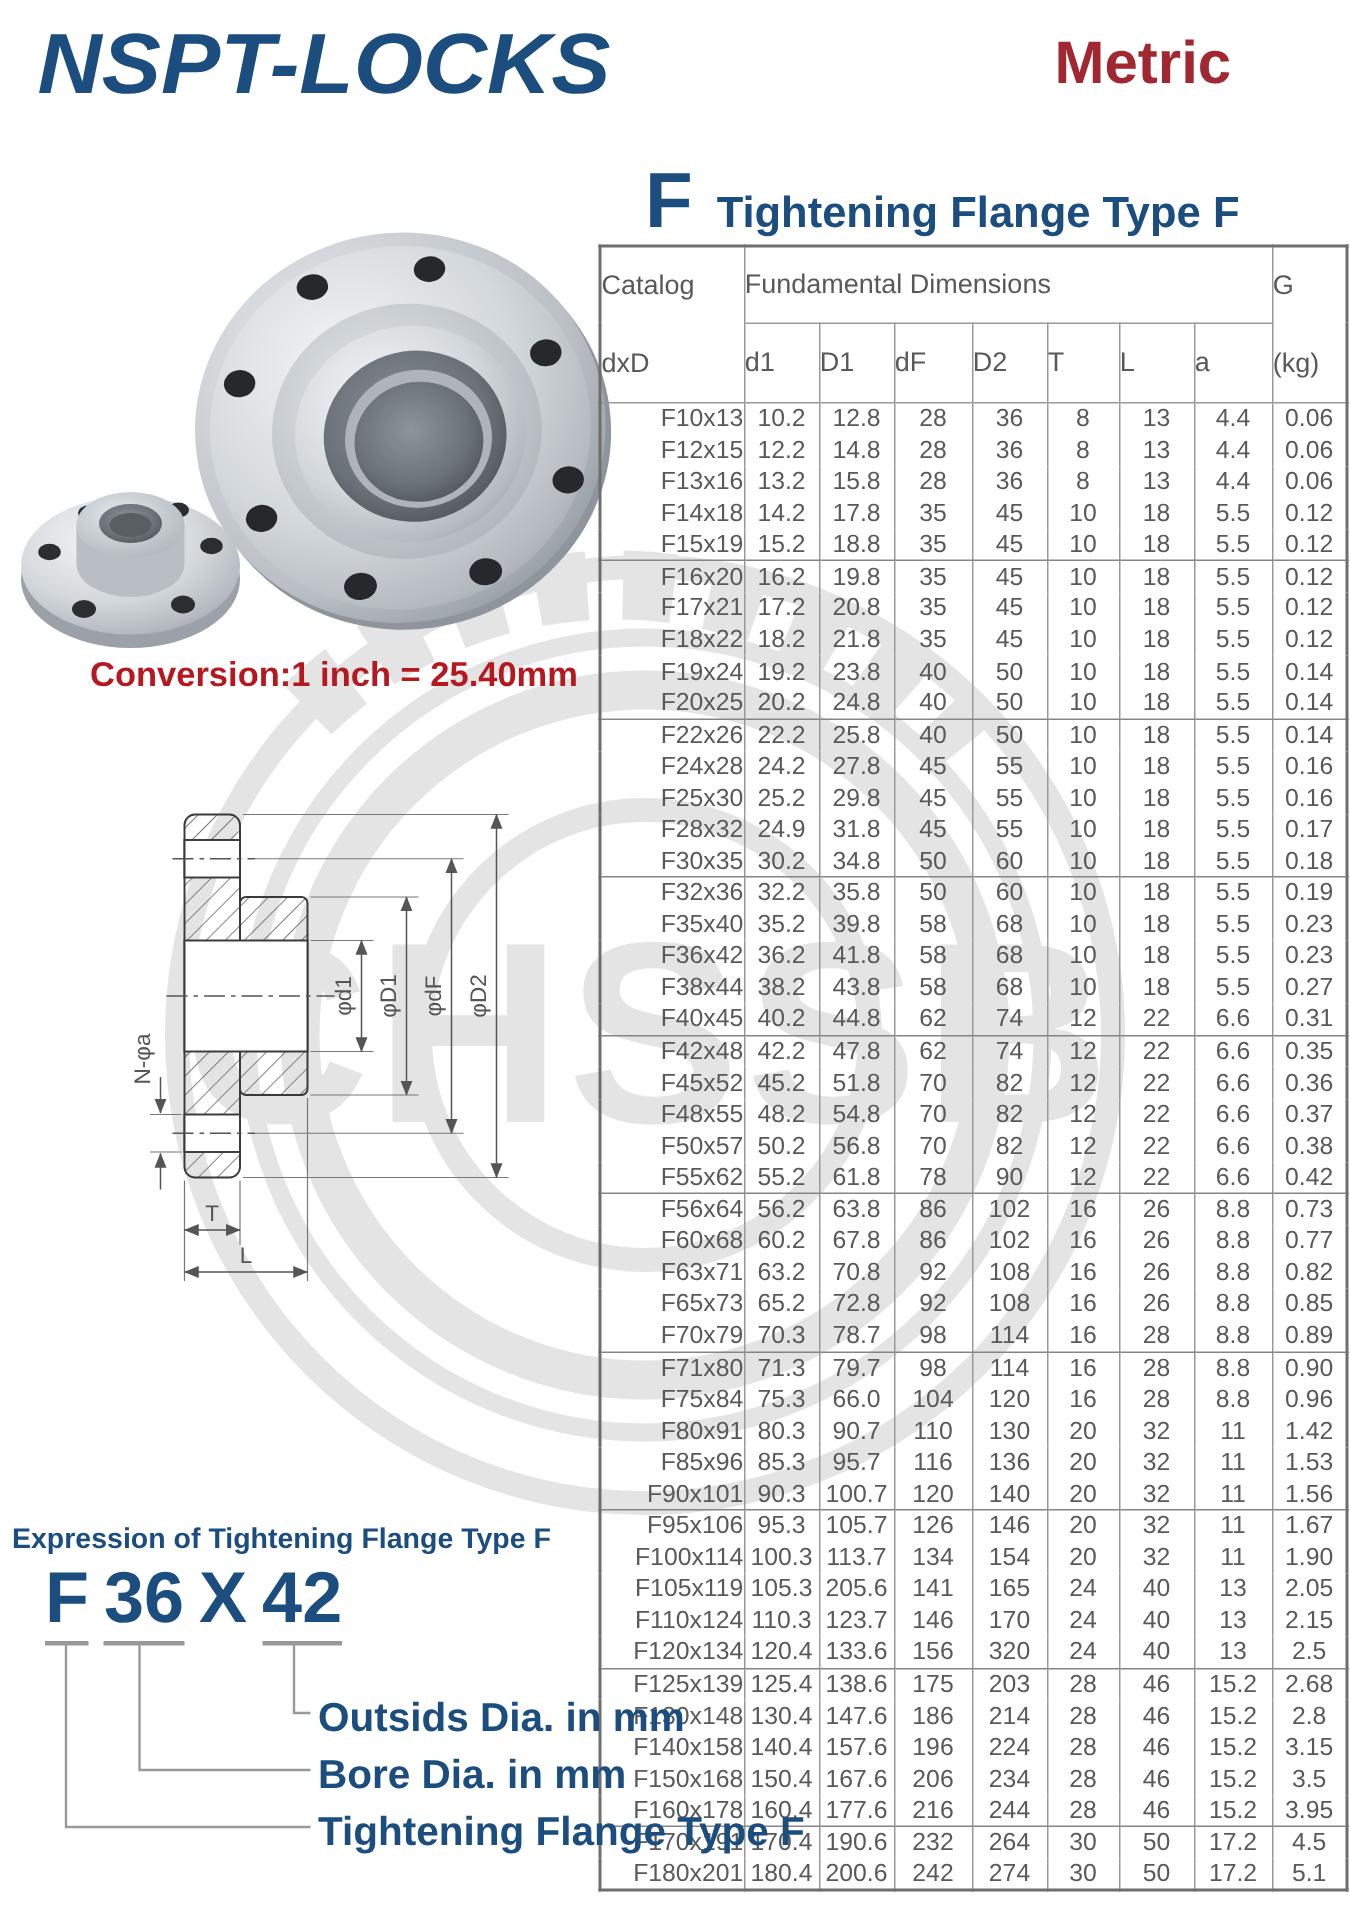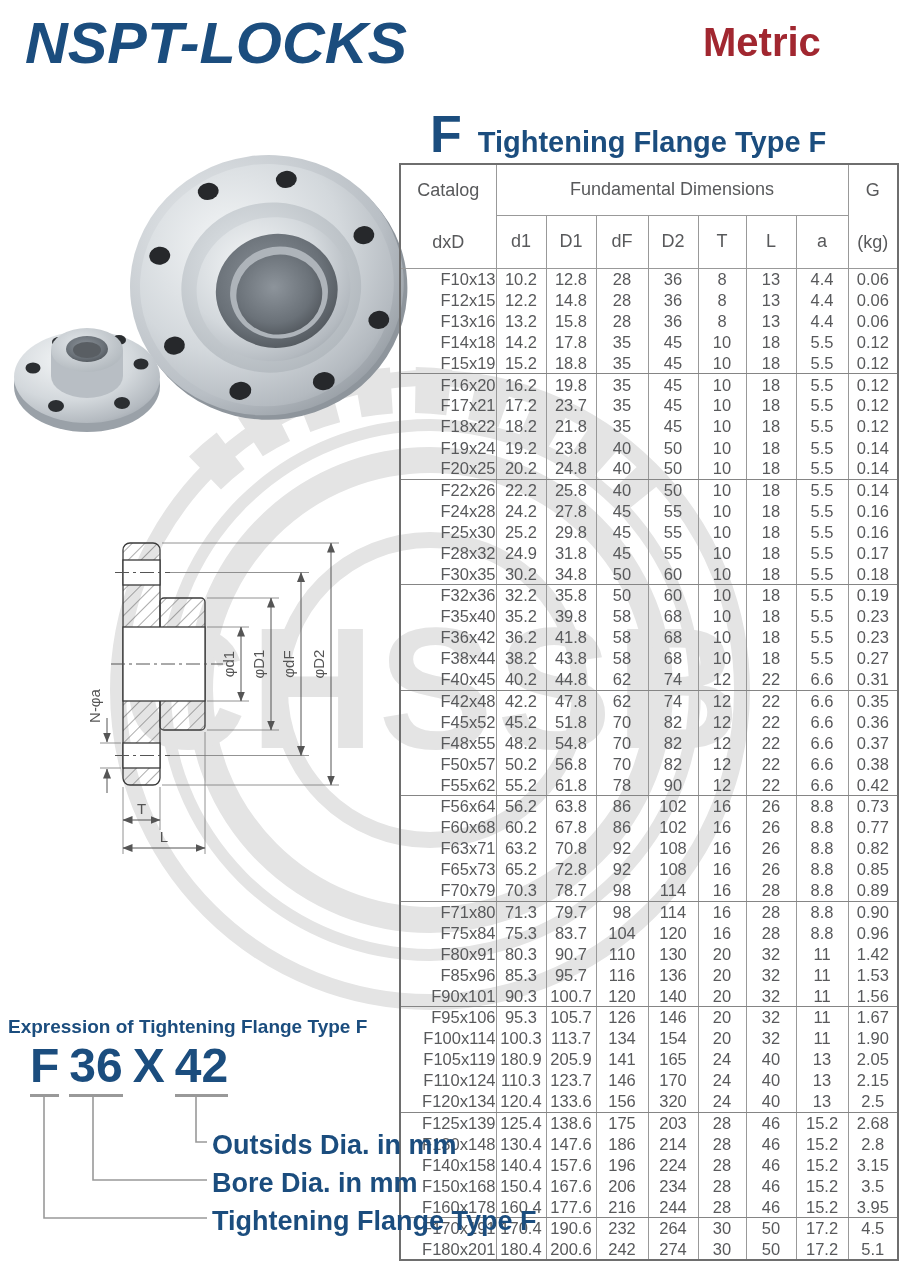--- a/index.html
+++ b/index.html
@@ -24,21 +24,21 @@
   
   #photo{left:10px;top:136px;z-index:1;}
   #conv{left:60px;top:436px;font-size:23px;font-weight:bold;color:var(--red-note);z-index:1;}
   
   #draw{left:55px;top:518px;z-index:1;}
   
   #tblwrap{left:399px;top:163px;z-index:1;}
   table{border-collapse:collapse;table-layout:fixed;width:498px;background:transparent;
         color:var(--tbl-text);}
   table{border:2px solid var(--bd-dark);}
-  thead td{border:1px solid var(--bd);font-size:18px;text-align:center;vertical-align:middle;}
+  thead td{border:1px solid var(--bd);font-size:18px;vertical-align:middle;}
   tr.h1 td{height:50px;}
   tr.h2 td{height:52px;margin-left:29px;}
   td.dual{padding:0;}
   td.dual .two{display:flex;flex-direction:column;justify-content:space-around;height:103px;}
   tbody td{border-left:1px solid var(--bd);border-right:1px solid var(--bd);
            font-size:16.5px;text-align:center;height:21.1px;line-height:1;padding:0;}
   tbody td.c-dxd{text-align:right;padding-left:13px;}
   tr.group-end td{border-bottom:1.5px solid #858585;}
   
   #expr-h{left:8px;top:1016px;font-size:19px;font-weight:bold;color:var(--blue);z-index:1;}
@@ -131,20 +131,21 @@
         <ellipse cx="23" cy="232" rx="7.5" ry="5.5"></ellipse>
         <ellipse cx="49" cy="206" rx="7" ry="5"></ellipse>
         <ellipse cx="109" cy="204" rx="7" ry="5"></ellipse>
       </g>
       <path d="M41,214 L41,240 A36,22 0 0 0 113,240 L113,214 Z" fill="#b8bec4"></path>
       <ellipse cx="77" cy="214" rx="36" ry="22" fill="url(#gStep)"></ellipse>
       <ellipse cx="77" cy="213" rx="21" ry="13" fill="url(#gBore)"></ellipse>
       <ellipse cx="77" cy="214" rx="14" ry="8" fill="#595e63"></ellipse>
     </g>
   </svg>
+  <div id="conv" class="layer">Conversion:1 inch = 25.40mm</div>
 
   <svg id="draw" class="layer" width="345" height="365" viewBox="0 0 345 365">
     <defs>
       <pattern id="hatch" width="9" height="9" patternUnits="userSpaceOnUse" patternTransform="rotate(45)">
         <line x1="0" y1="0" x2="0" y2="9" stroke="#666" stroke-width="1.1"></line>
       </pattern>
       <marker id="ar" viewBox="0 0 10 10" refX="9.5" refY="5" markerWidth="10" markerHeight="10" orient="auto-start-reverse">
           <path d="M0,1 L10,5 L0,9 z" fill="#555"></path>
         </marker>
     </defs>
@@ -303,21 +304,21 @@
             <td>35</td>
             <td>45</td>
             <td>10</td>
             <td>18</td>
             <td>5.5</td>
             <td>0.12</td>
           </tr>
           <tr>
             <td class="c-dxd">F17x21</td>
             <td>17.2</td>
-            <td>23.7</td>
+            <td>20.8</td>
             <td>35</td>
             <td>45</td>
             <td>10</td>
             <td>18</td>
             <td>5.5</td>
             <td>0.12</td>
           </tr>
           <tr>
             <td class="c-dxd">F18x22</td>
             <td>18.2</td>
@@ -578,21 +579,21 @@
             <td>98</td>
             <td>114</td>
             <td>16</td>
             <td>28</td>
             <td>8.8</td>
             <td>0.90</td>
           </tr>
           <tr>
             <td class="c-dxd">F75x84</td>
             <td>75.3</td>
-            <td>83.7</td>
+            <td>66.0</td>
             <td>104</td>
             <td>120</td>
             <td>16</td>
             <td>28</td>
             <td>8.8</td>
             <td>0.96</td>
           </tr>
           <tr>
             <td class="c-dxd">F80x91</td>
             <td>80.3</td>
@@ -643,22 +644,22 @@
             <td>113.7</td>
             <td>134</td>
             <td>154</td>
             <td>20</td>
             <td>32</td>
             <td>11</td>
             <td>1.90</td>
           </tr>
           <tr>
             <td class="c-dxd">F105x119</td>
-            <td>180.9</td>
-            <td>205.9</td>
+            <td>105.3</td>
+            <td>205.6</td>
             <td>141</td>
             <td>165</td>
             <td>24</td>
             <td>40</td>
             <td>13</td>
             <td>2.05</td>
           </tr>
           <tr>
             <td class="c-dxd">F110x124</td>
             <td>110.3</td>

